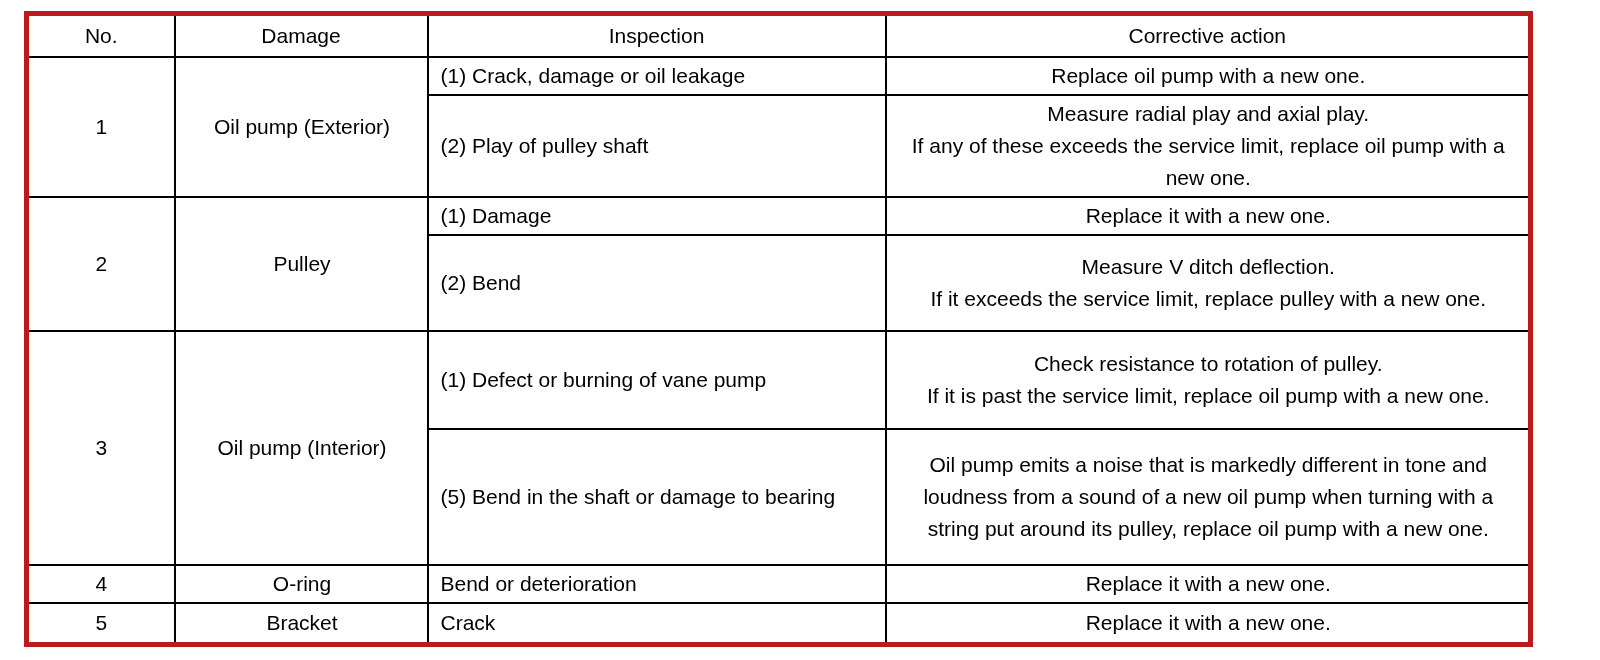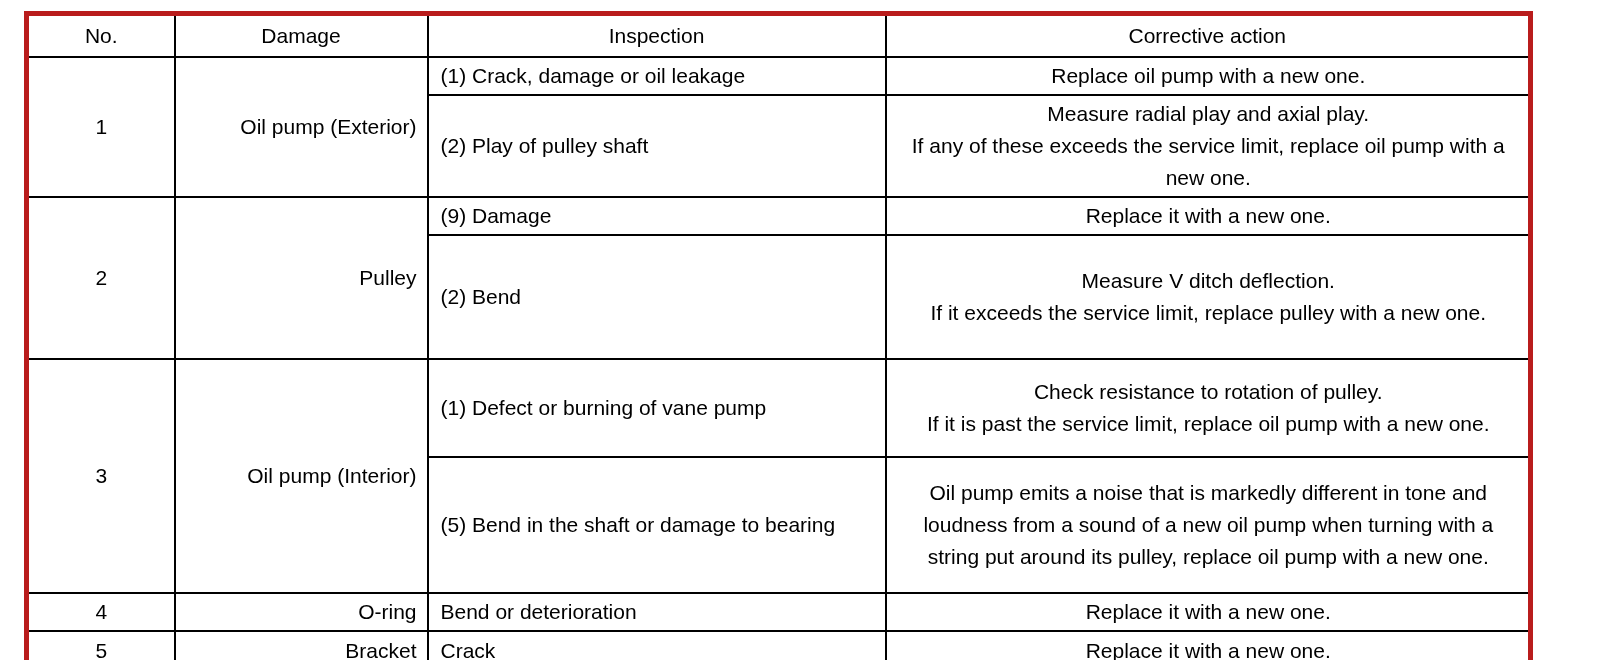--- a/index.html
+++ b/index.html
@@ -44,21 +44,21 @@
   .insp-table th {
     text-align: center;
     padding: 2px 4px;
     height: 36px;
   }
   .insp-table td.no-cell {
     text-align: center;
     padding: 2px 4px;
   }
   .insp-table td.part-cell {
-    text-align: right;
+    text-align: center;
   }
   .insp-table td.insp-cell {
     text-align: left;
   }
   .insp-table td.act-cell {
     text-align: center;
     white-space: pre-line;
   }
 </style>
 </head>
@@ -90,24 +90,24 @@
       </tr>
       <tr style="height:102px">
         <td class="insp-cell">(2) Play of pulley shaft</td>
         <td class="act-cell">Measure radial play and axial play.
 If any of these exceeds the service limit, replace oil pump with a new one.</td>
       </tr>
 
       <tr style="height:37px">
         <td class="no-cell" rowspan="2">2</td>
         <td class="part-cell" rowspan="2">Pulley</td>
-        <td class="insp-cell">(9) Damage</td>
+        <td class="insp-cell">(1) Damage</td>
         <td class="act-cell">Replace it with a new one.</td>
       </tr>
-      <tr style="height:124px">
+      <tr style="height:96px">
         <td class="insp-cell">(2) Bend</td>
         <td class="act-cell">Measure V ditch deflection.
 If it exceeds the service limit, replace pulley with a new one.</td>
       </tr>
 
       <tr style="height:98px">
         <td class="no-cell" rowspan="2">3</td>
         <td class="part-cell" rowspan="2">Oil pump (Interior)</td>
         <td class="insp-cell">(1) Defect or burning of vane pump</td>
         <td class="act-cell">Check resistance to rotation of pulley.

